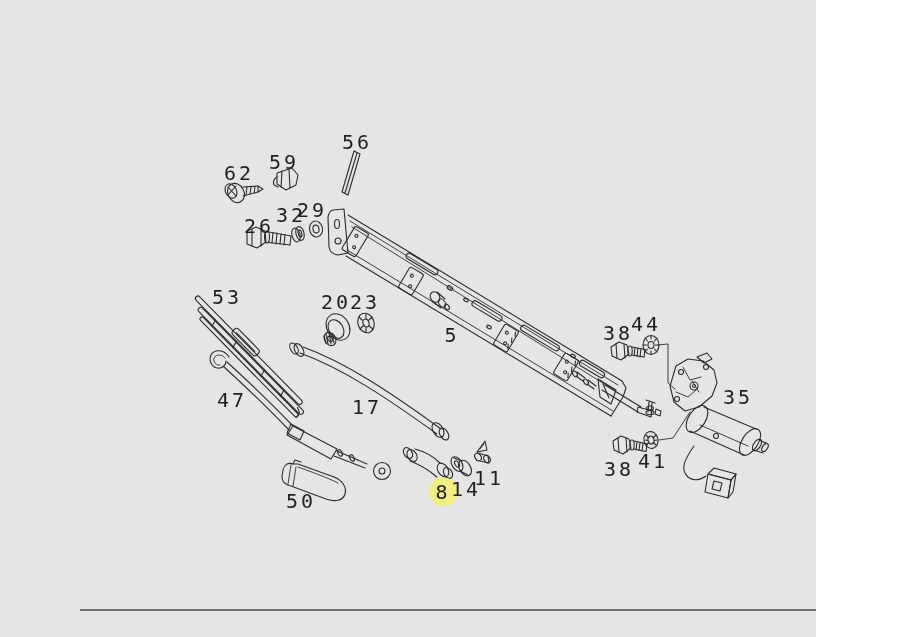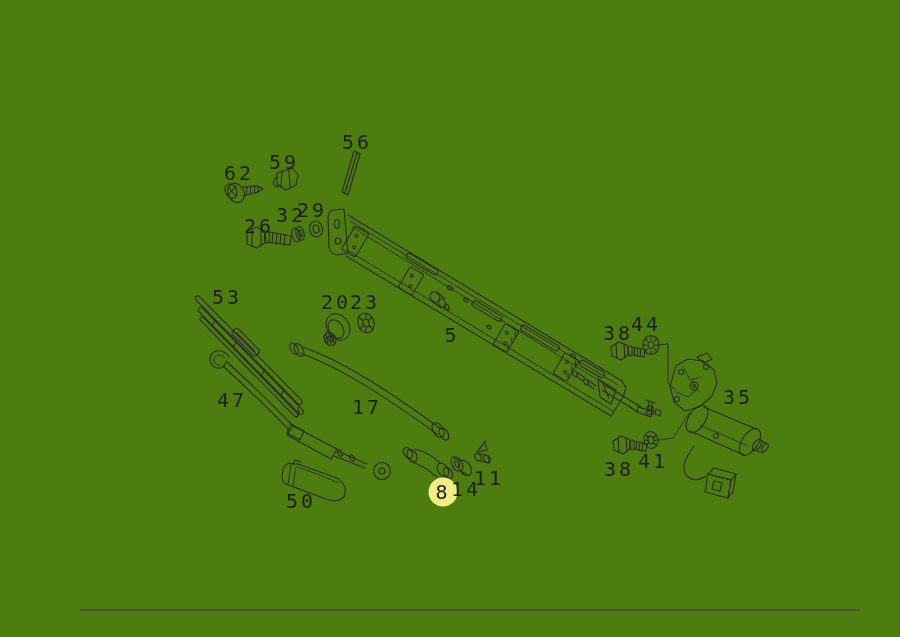--- a/index.html
+++ b/index.html
@@ -1,16 +1,16 @@
 <!DOCTYPE html>
 <html><head>
 <meta charset="utf-8">
 <style>
   html,body{margin:0;padding:0;background:#ffffff;}
-  .stage{position:relative;width:900px;height:637px;background:#4d7c0f;overflow:hidden;
+  .stage{position:relative;width:816px;height:637px;background:#e5e5e5;overflow:hidden;
          font-family:"DejaVu Sans Mono","Liberation Mono",monospace;}
   svg{display:block;}
   .art{stroke:#2b2b2b;fill:none;stroke-width:1.1;stroke-linecap:round;stroke-linejoin:round;}
   .art .thin{stroke-width:0.9;}
   .lbl{font-family:"DejaVu Sans Mono","Liberation Mono",monospace;font-size:20px;
        letter-spacing:3px;fill:#1f1f1f;stroke:none;}
 </style>
 </head>
 <body>
 

